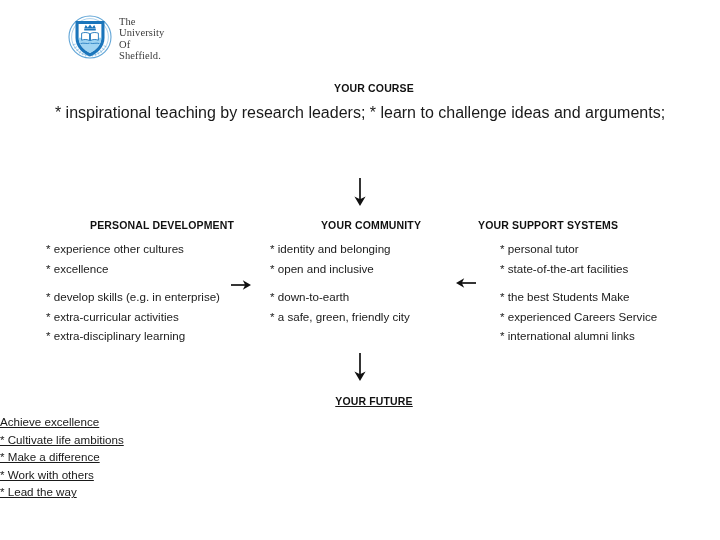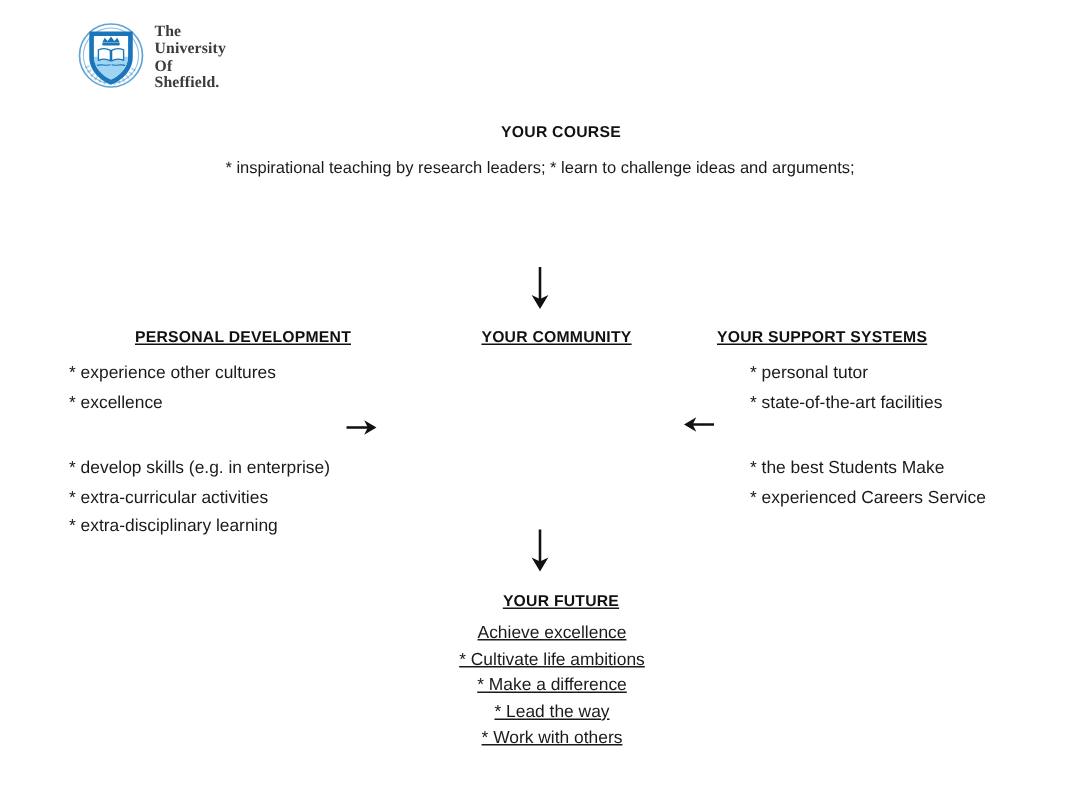--- a/index.html
+++ b/index.html
@@ -14,26 +14,25 @@
     position: relative;
     overflow: hidden;
     font-family: "Liberation Sans", sans-serif;
     color: #1a1a1a;
     -webkit-font-smoothing: antialiased;
   }
 
   
   #logo-block {
     position: absolute;
-    left: 52px;
+    left: 68px;
     top: 14px;
     display: flex;
     align-items: flex-start;
     gap: 7px;
-    font-weight: bold;
   }
   #crest {
     width: 44px;
     height: 46px;
     flex: 0 0 auto;
     display: block;
   }
   #logo-wordmark {
     font-family: "Liberation Serif", "DejaVu Serif", serif;
     font-size: 10.5px;
@@ -52,50 +51,50 @@
   .sec-title {
     font-weight: bold;
     font-size: 10.5px;
     letter-spacing: 0.15px;
     text-align: center;
     color: #111111;
     white-space: nowrap;
     padding-left: 28px;
   }
   .body-line {
-    font-size: 11px;
+    font-size: 16px;
     line-height: 15.5px;
     color: #1a1a1a;
     white-space: nowrap;
   }
 
   
   #course-box {
     left: 0px;
     top: 82px;
     width: 720px;
     text-align: center;
   }
   #course-box .sec-title { margin-bottom: 11px; }
   #course-box .body-line { text-align: center; }
 
   
   #col-personal  { left: 30px;  top: 219px; width: 230px; }
   #col-community { left: 262px; top: 219px; width: 190px; }
   #col-support   { left: 470px; top: 219px; width: 215px; }
 
-  .col .sec-title { margin-bottom: 8px; text-decoration: underline; }
+  .col .sec-title { margin-bottom: 8px; }
   .col .items { }
   .col .item {
     font-size: 11.6px;
     line-height: 19.5px;
     white-space: nowrap;
     color: #1a1a1a;
   }
-  .col .item.gap-before { margin-top: 24px; }
+  .col .item.gap-before { margin-top: 9px; }
 
   
   #col-personal .sec-title  { text-align: center; padding-left: 34px; }
   #col-personal .item       { padding-left: 16px; }
 
   #col-community .sec-title { text-align: center; }
   #col-community .item      { padding-left: 8px; }
 
   #col-support .sec-title   { text-align: left; padding-left: 8px; }
   #col-support .item        { padding-left: 30px; }
@@ -105,24 +104,23 @@
     left: 0px;
     top: 395px;
     width: 720px;
     text-align: center;
     text-decoration: underline;
   }
   #future-box .sec-title { margin-bottom: 6px; }
   #future-box .item {
     font-size: 11.6px;
     line-height: 17.6px;
-    text-align: center;
-    white-space: nowrap;
-    color: #1a1a1a;
-    padding-left: 16px;
+    text-align: left;
+    white-space: nowrap;
+    color: #1a1a1a;
   }
 
   
   .arrow {
     position: absolute;
     display: block;
   }
   #arrow-course-to-mid  { left: 347px; top: 177px; }
   #arrow-mid-to-future  { left: 347px; top: 352px; }
   #arrow-personal-right { left: 230px; top: 276px; }
@@ -179,29 +177,36 @@
     <div class="item">* experience other cultures</div>
     <div class="item">* excellence</div>
     <div class="item gap-before">* develop skills (e.g. in enterprise)</div>
     <div class="item">* extra-curricular activities</div>
     <div class="item">* extra-disciplinary learning</div>
   </div>
 </div>
 
 <div class="box col" id="col-community">
   <div class="sec-title">YOUR COMMUNITY</div>
+  <div class="items">
+    <div class="item">* identity and belonging</div>
+    <div class="item">* open and inclusive</div>
+    <div class="item gap-before">* down-to-earth</div>
+    <div class="item">* a safe, green, friendly city</div>
+  </div>
 </div>
 
 <div class="box col" id="col-support">
   <div class="sec-title">YOUR SUPPORT SYSTEMS</div>
   <div class="items">
     <div class="item">* personal tutor</div>
     <div class="item">* state-of-the-art facilities</div>
     <div class="item gap-before">* the best Students Make</div>
     <div class="item">* experienced Careers Service</div>
+    <div class="item">* international alumni links</div>
   </div>
 </div>
 
 <svg class="arrow" id="arrow-personal-right" width="22" height="18" viewBox="0 0 22 18" aria-hidden="true">
   <line x1="1" y1="9" x2="16" y2="9" stroke="#111111" stroke-width="1.7"></line>
   <path d="M21 9 L12.8 4.2 L15.2 9 L12.8 13.8 Z" fill="#111111"></path>
 </svg>
 
 <svg class="arrow" id="arrow-support-left" width="22" height="18" viewBox="0 0 22 18" aria-hidden="true">
   <line x1="21" y1="9" x2="6" y2="9" stroke="#111111" stroke-width="1.7"></line>
@@ -211,15 +216,15 @@
 <svg class="arrow" id="arrow-mid-to-future" width="26" height="30" viewBox="0 0 26 30" aria-hidden="true">
   <line x1="13" y1="1" x2="13" y2="24" stroke="#111111" stroke-width="1.7"></line>
   <path d="M13 29 L7.4 19.6 L13 22.3 L18.6 19.6 Z" fill="#111111"></path>
 </svg>
 
 <div id="future-box" class="box">
   <div class="sec-title">YOUR  FUTURE</div>
   <div class="item">Achieve excellence</div>
   <div class="item">* Cultivate life ambitions</div>
   <div class="item">* Make a difference</div>
+  <div class="item">* Work with others</div>
   <div class="item">* Lead the way</div>
-  <div class="item">* Work with others</div>
 </div>
 
 </body></html>

